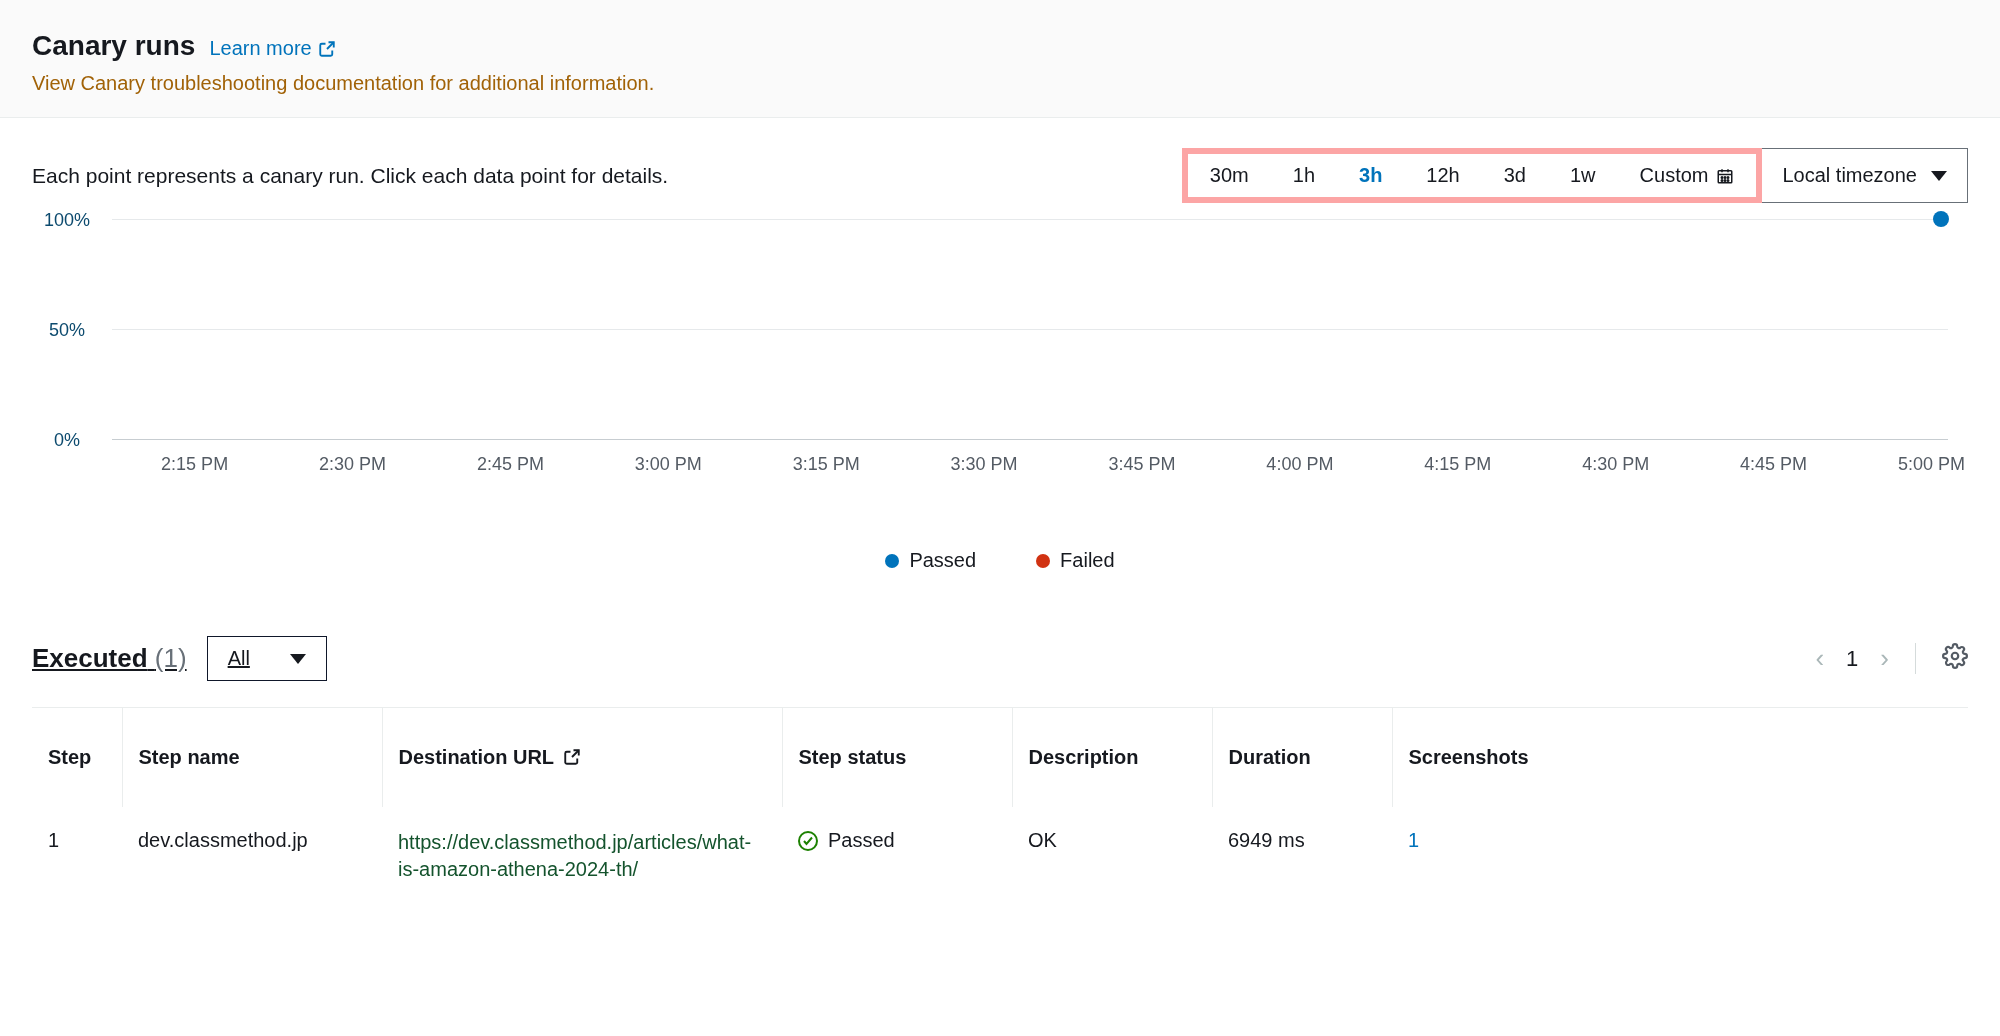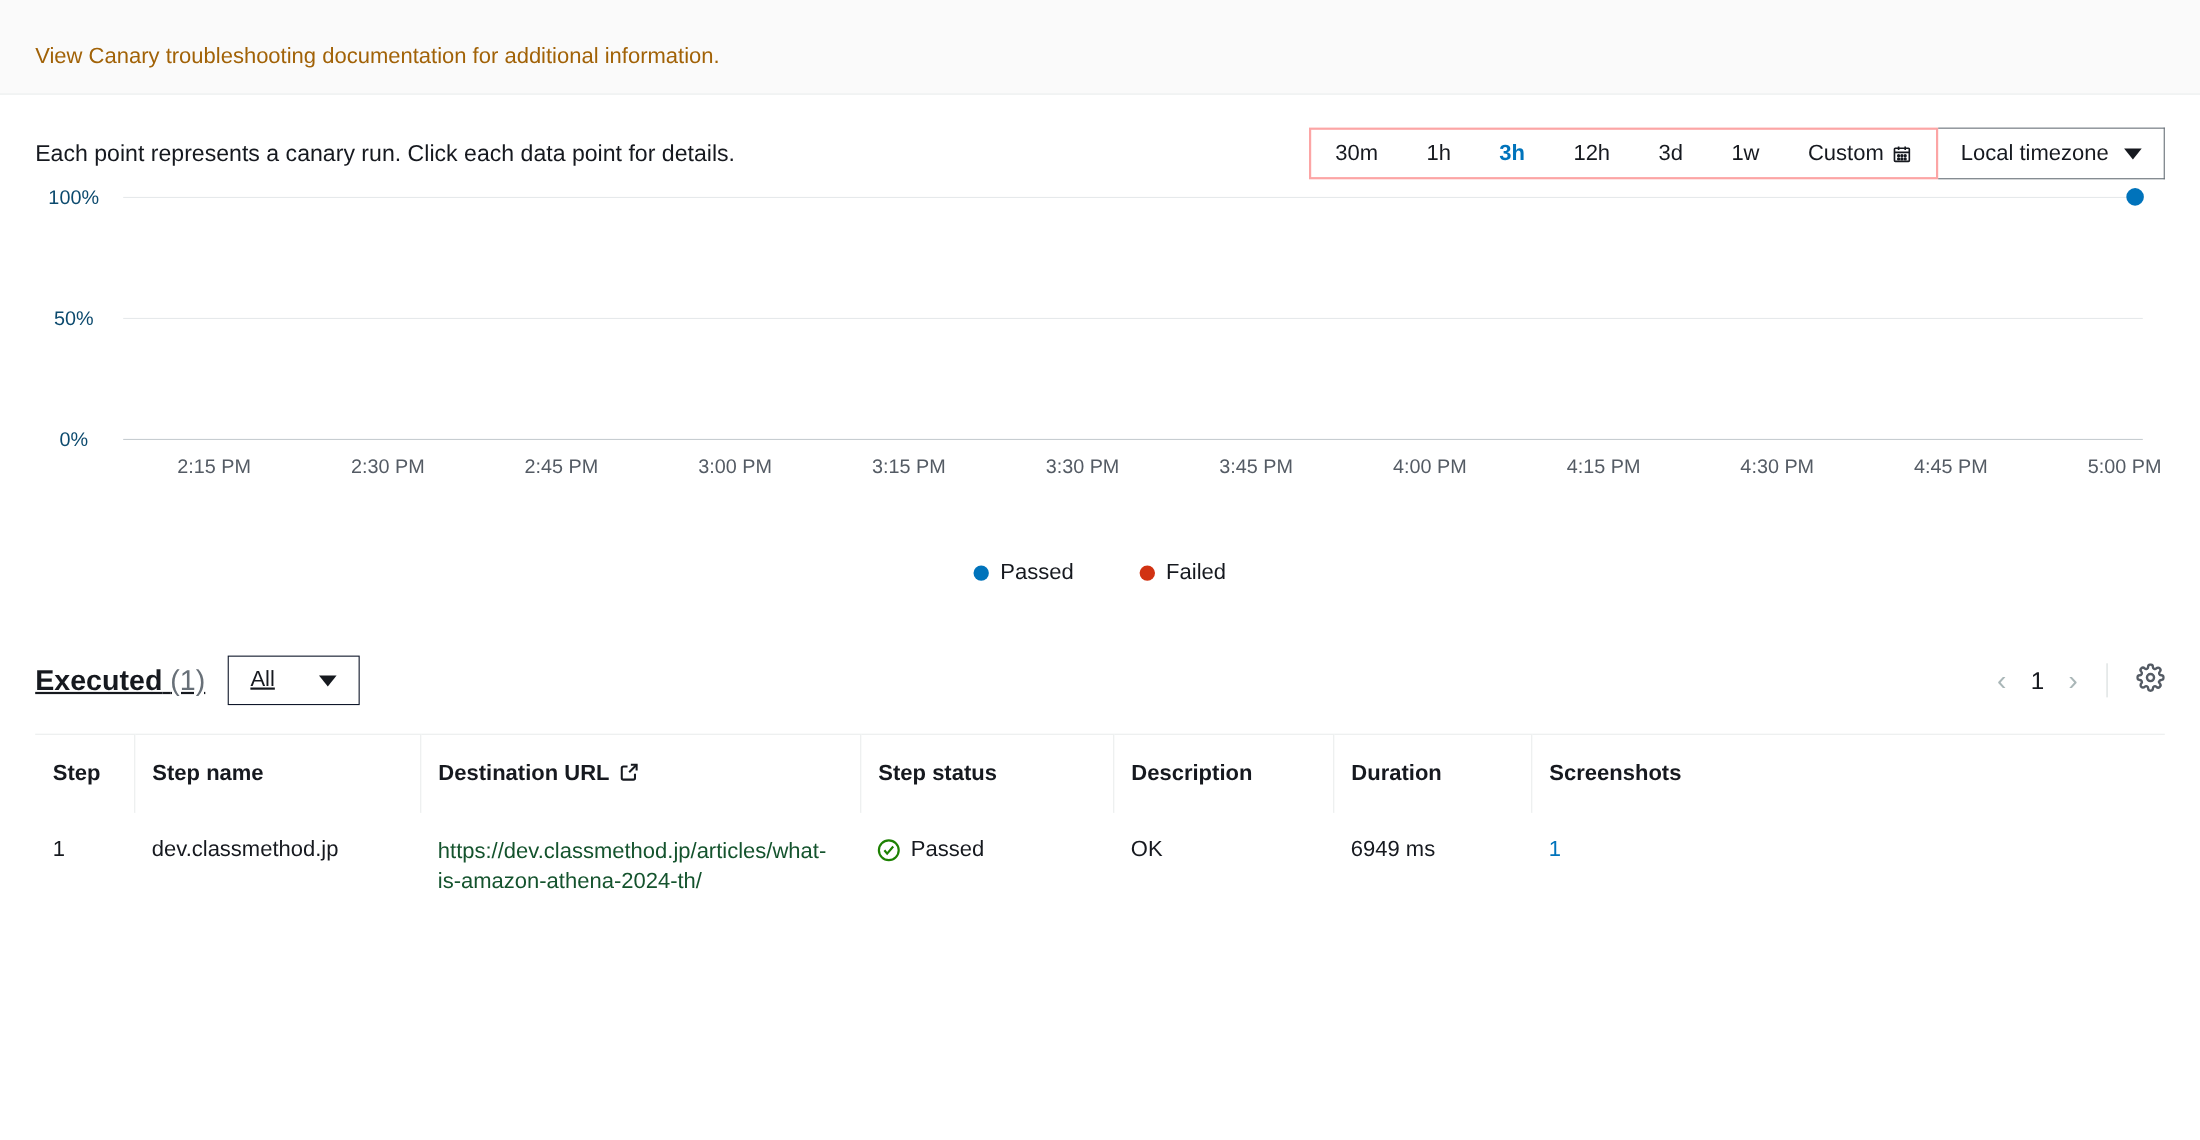--- a/index.html
+++ b/index.html
@@ -58,21 +58,21 @@
   .chart-desc {
     font-size: 21px;
     color: #16191f;
   }
   .range-group {
     display: flex;
     align-items: stretch;
   }
   .range-box {
     display: flex;
-    border: 2px solid #fca5a5;
+    border: 6px solid #fca5a5;
   }
   .range-item {
     padding: 10px 22px;
     font-size: 20px;
     color: #16191f;
     cursor: pointer;
     display: flex;
     align-items: center;
     gap: 8px;
   }
@@ -241,21 +241,21 @@
   
   .table {
     width: 100%;
     border-collapse: collapse;
     border-top: 1px solid #eaeded;
   }
   .table th {
     text-align: left;
     font-weight: 700;
     font-size: 20px;
-    padding: 24px 16px;
+    padding: 38px 16px;
     color: #16191f;
     border-right: 1px solid #eaeded;
   }
   .table th:last-child { border-right: none; }
   .table td {
     padding: 22px 16px;
     font-size: 20px;
     vertical-align: top;
   }
   .th-step { width: 90px; }
@@ -286,20 +286,31 @@
   .status-icon svg { width: 12px; height: 12px; }
   .ext-link-icon { width: 18px; height: 18px; margin-left: 4px; vertical-align: -2px; }
   .chevron { font-size: 26px; cursor: pointer; user-select: none; }
 </style>
 </head>
 <body>
 
 <div class="page">
 
   <div class="header">
+    <div class="header-title-row">
+      <div class="header-title">Canary runs</div>
+      <a class="learn-more">
+        <span>Learn more</span>
+        <svg viewBox="0 0 24 24" fill="none" stroke="#0073bb" stroke-width="2.5">
+          <path d="M14 3h7v7"></path>
+            <path d="M21 3l-9 9"></path>
+            <path d="M19 14v5a2 2 0 0 1-2 2H5a2 2 0 0 1-2-2V7a2 2 0 0 1 2-2h5"></path>
+        </svg>
+      </a>
+    </div>
     <div class="header-sub">View Canary troubleshooting documentation for additional information.</div>
   </div>
 
   <div class="chart-section">
     <div class="chart-top-row">
       <div class="chart-desc">Each point represents a canary run. Click each data point for details.</div>
       <div class="range-group">
         <div class="range-box">
           <div class="range-item">30m</div>
           <div class="range-item">1h</div>

